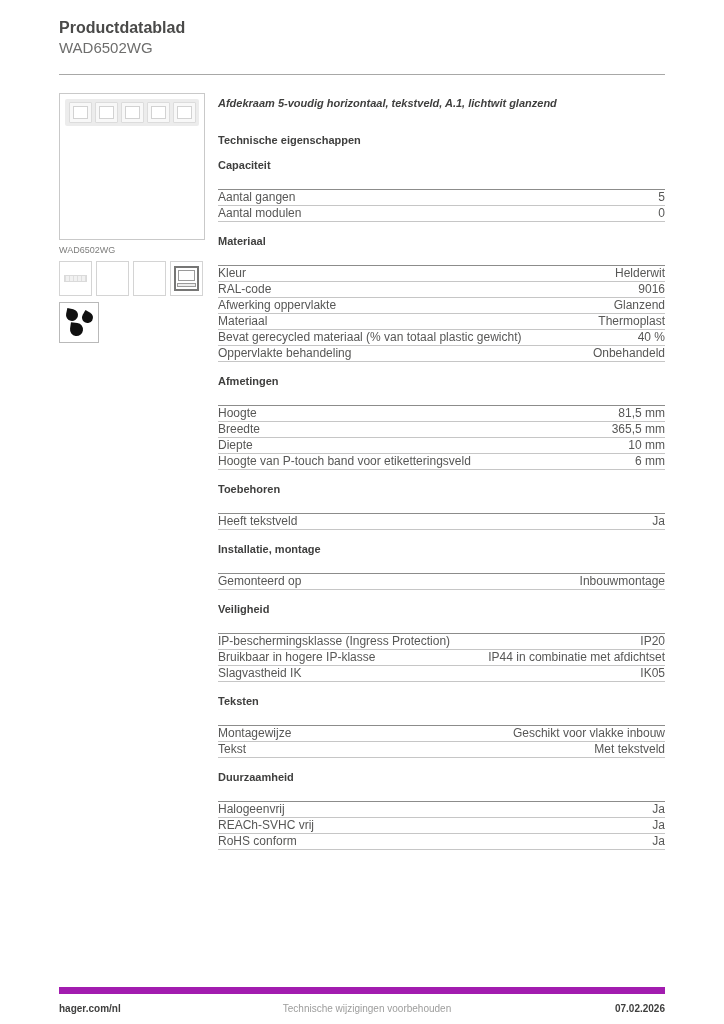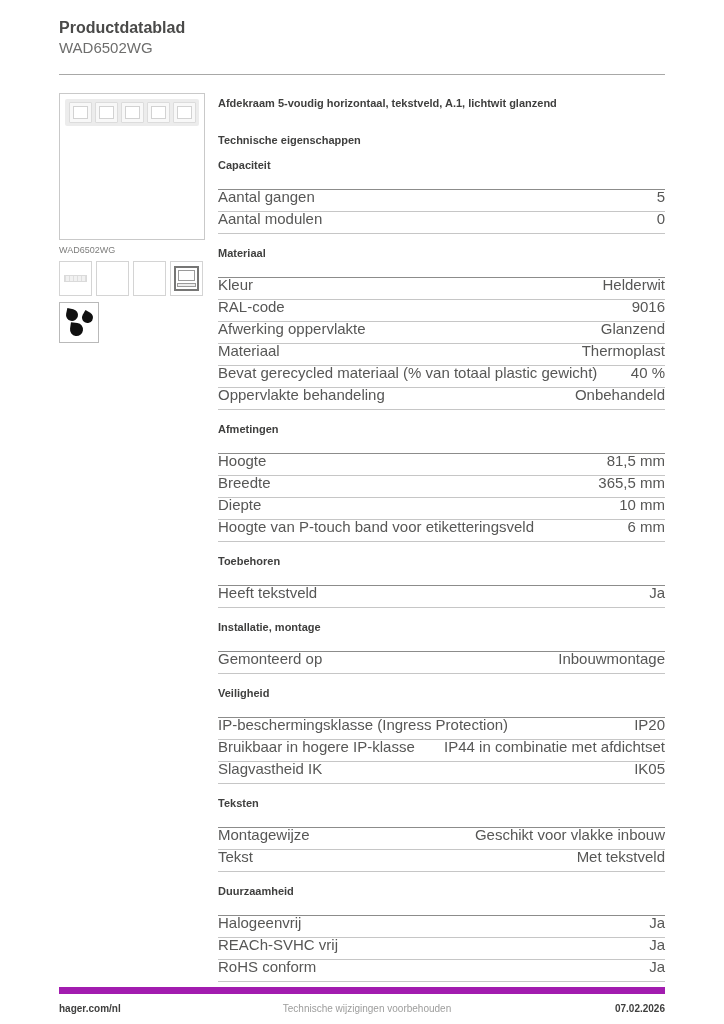--- a/index.html
+++ b/index.html
@@ -65,32 +65,32 @@
   .pictogram {
     margin-top: 6px; width: 40px; height: 41px;
     border: 1px solid #b9b9b9; background: #fff; position: relative;
   }
   .drop { position: absolute; background: #101010; border-radius: 0 55% 55% 55%; }
   .drop-1 { width: 12px; height: 12px; left: 6px;  top: 6px;  transform: rotate(12deg); }
   .drop-2 { width: 11px; height: 11px; left: 22px; top: 9px;  transform: rotate(30deg); }
   .drop-3 { width: 13px; height: 13px; left: 10px; top: 20px; transform: rotate(8deg); }
 
   
-  .description { font-size: 11px; font-weight: bold; color: #3f3f3e; line-height: 14px; margin-top: 3px; }
+  .description { font-size: 11px; font-weight: bold; color: #3f3f3e; line-height: 14px; margin-top: 3px; font-style: italic; }
   .tech-heading { font-size: 11px; font-weight: bold; color: #3f3f3e; margin-top: 24px; }
 
   .section { margin-top: 13px; }
   .section-title {
     font-size: 11px; font-weight: bold; color: #3f3f3e;
     padding-bottom: 18px; border-bottom: 1px solid #8c8c8b;
   }
   .spec-row {
     display: flex; justify-content: space-between; align-items: baseline;
-    padding: 1px 0 8px 0; border-bottom: 1px solid #c6c6c6;
-    font-size: 15px; color: #575756; line-height: 12px;
+    padding: 1px 0 2px 0; border-bottom: 1px solid #c6c6c6;
+    font-size: 12px; color: #575756; line-height: 12px;
   }
   .spec-label { text-align: left; padding-right: 12px; }
   .spec-value { text-align: right; white-space: nowrap; }
 
   
   .footer {
     top: 987px;
     border-top: 7px solid #a21caf;
     padding-top: 9px;
     display: flex; justify-content: space-between; align-items: baseline;

